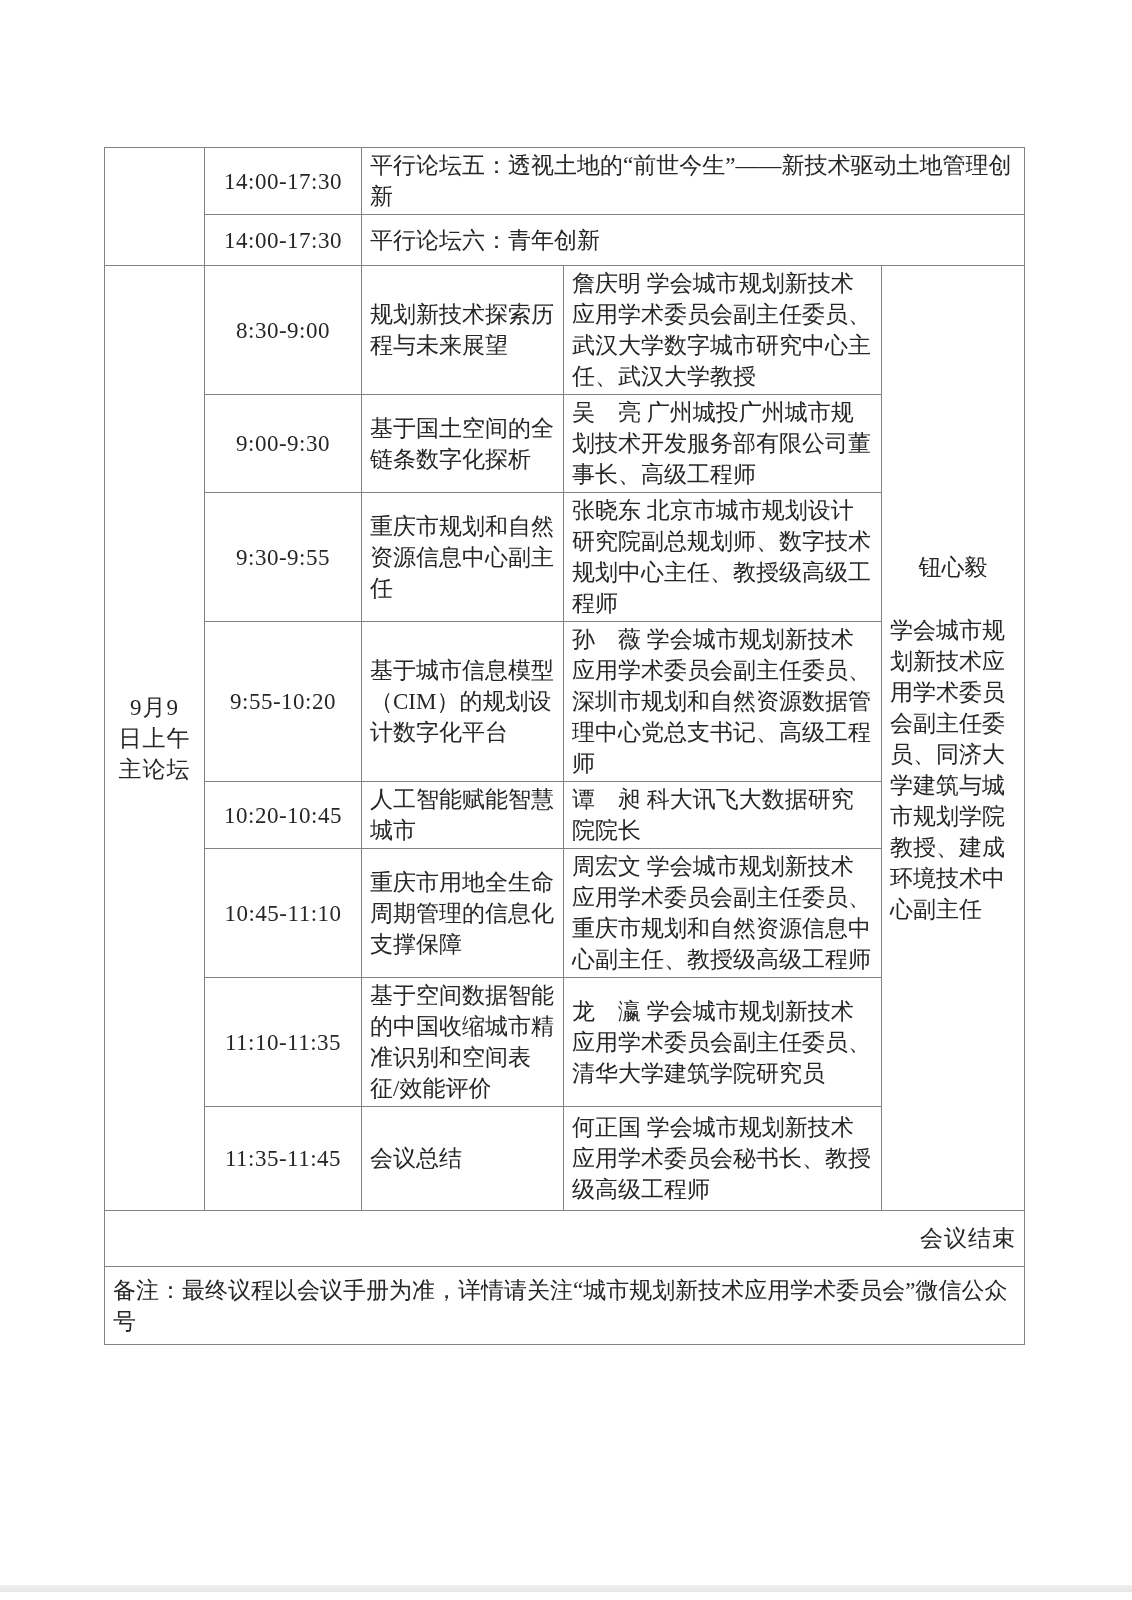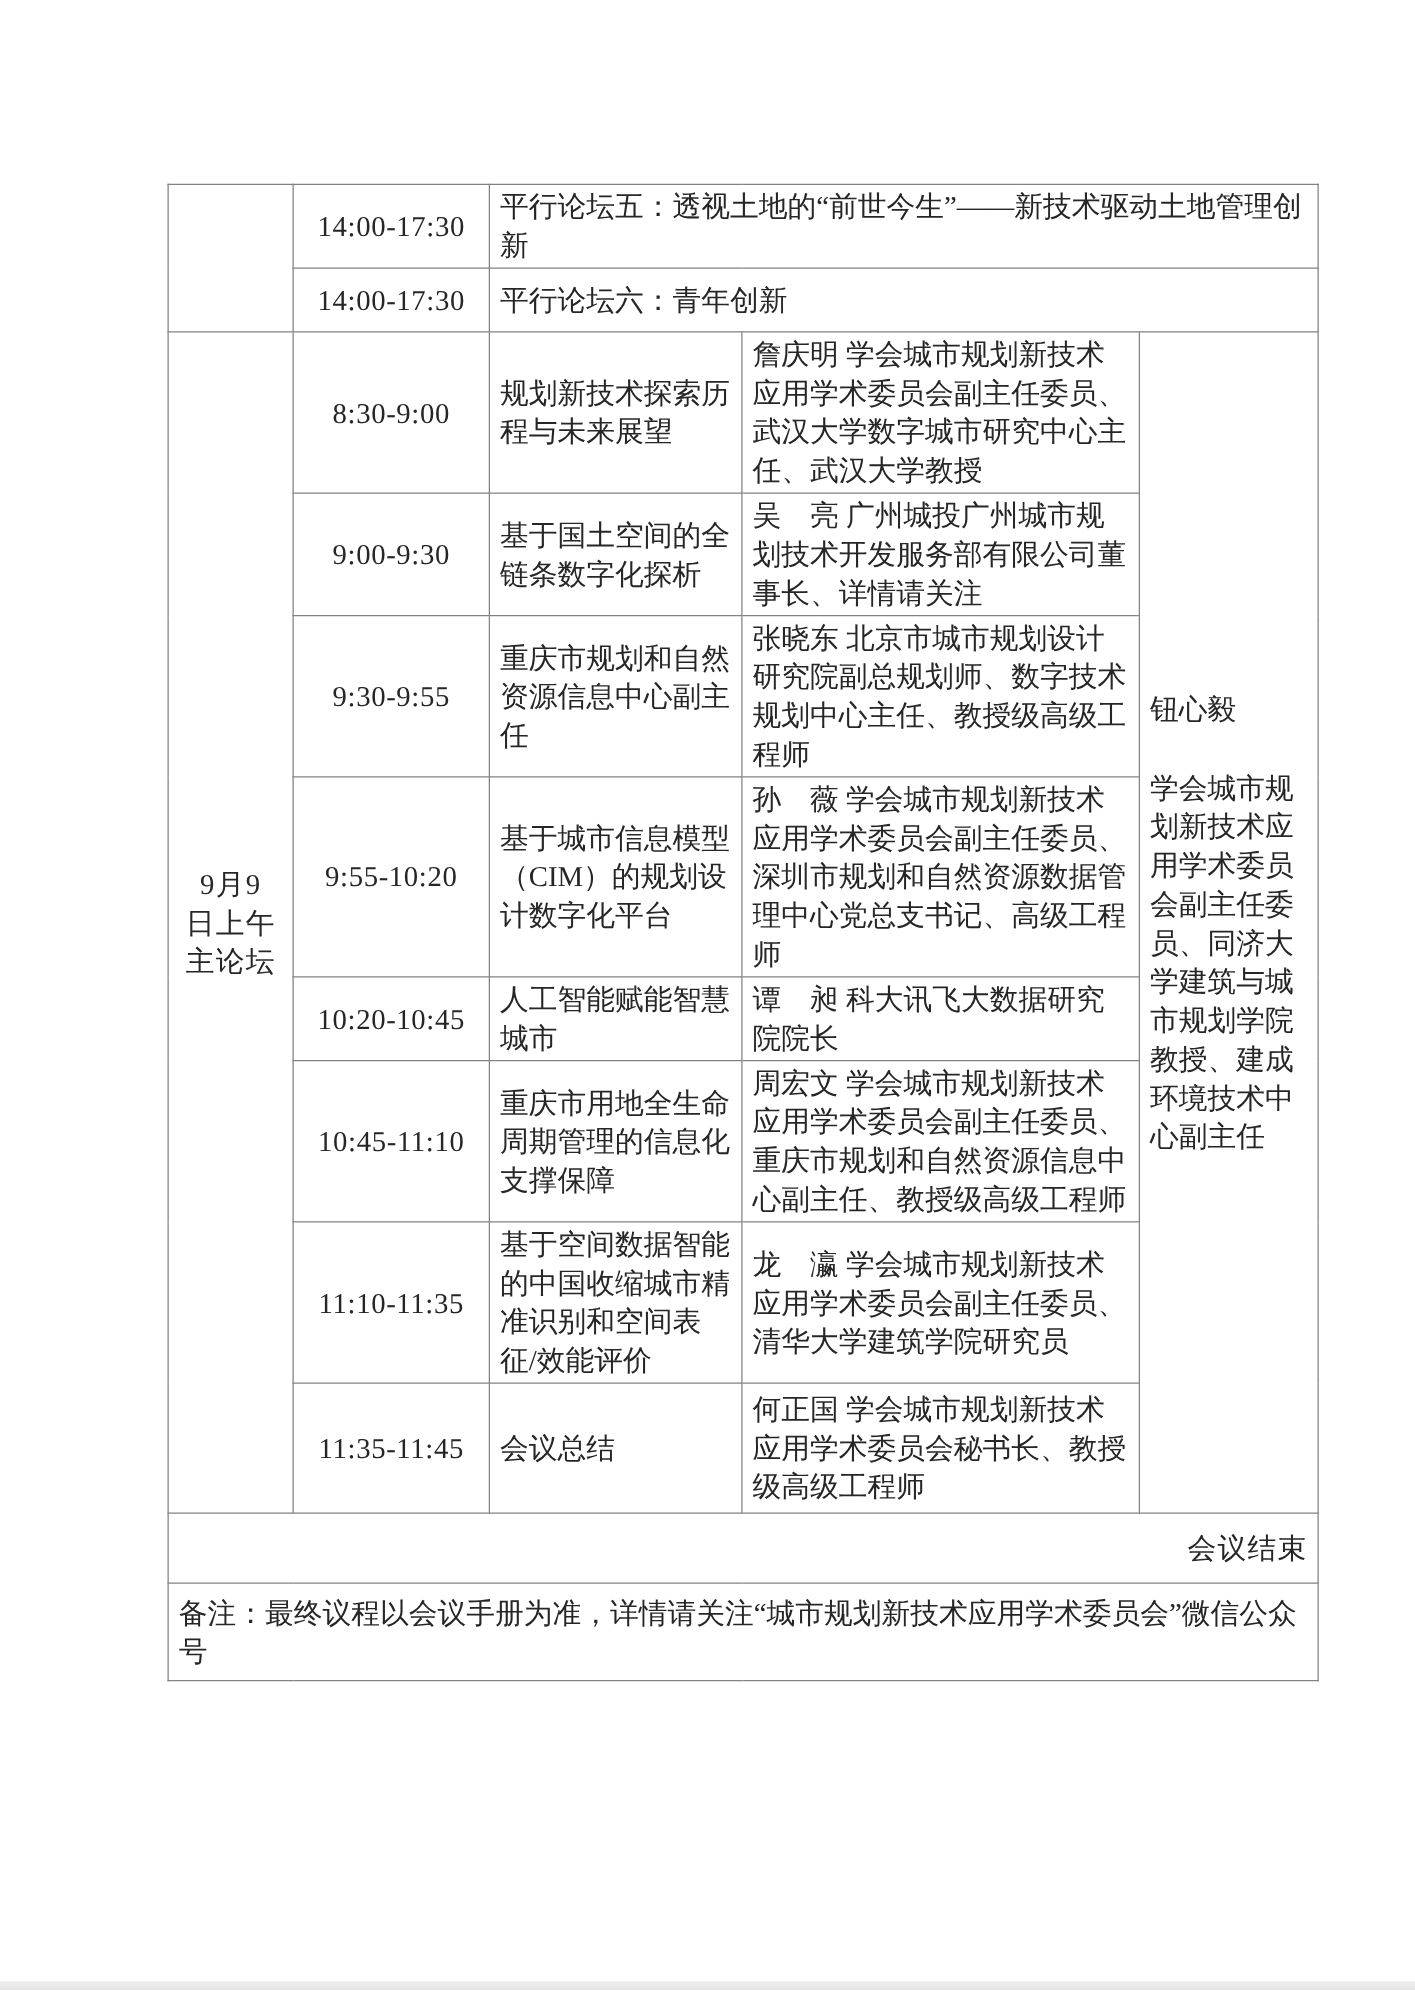--- a/index.html
+++ b/index.html
@@ -15,21 +15,21 @@
     color: #262626;
     overflow: hidden;
   }
   .page {
     position: absolute;
     inset: 0;
     background: #ffffff;
   }
   table.agenda {
     position: absolute;
-    left: 134px;
+    left: 104px;
     top: 147px;
     width: 920px;
     border-collapse: collapse;
     table-layout: fixed;
   }
   table.agenda td {
     border: 1px solid #828282;
     vertical-align: middle;
     font-size: 23px;
     line-height: 31px;
@@ -80,21 +80,21 @@
     padding: 4px 10px;
     line-height: 28px;
   }
   .c-chair {
     vertical-align: middle;
     padding: 2px 16px;
     line-height: 33px;
     font-size: 23px;
   }
   .chair-name {
-    text-align: left;
+    text-align: center;
     margin-bottom: 14px;
   }
   .chair-title {
     text-align: left;
     margin-top: 32px;
   }
   .c-end {
     text-align: right;
     letter-spacing: 1px;
   }
@@ -147,21 +147,21 @@
         <td class="c-topic">规划新技术探索历程与未来展望</td>
         <td class="c-speaker">詹庆明 学会城市规划新技术应用学术委员会副主任委员、武汉大学数字城市研究中心主任、武汉大学教授</td>
         <td class="c-chair" rowspan="8">
           <div class="chair-name">钮心毅</div>
           <div class="chair-title">学会城市规划新技术应用学术委员会副主任委员、同济大学建筑与城市规划学院教授、建成环境技术中心副主任</div>
         </td>
       </tr>
       <tr class="h-m1">
         <td class="c-time">9:00-9:30</td>
         <td class="c-topic">基于国土空间的全链条数字化探析</td>
-        <td class="c-speaker">吴　亮 广州城投广州城市规划技术开发服务部有限公司董事长、详情请关注</td>
+        <td class="c-speaker">吴　亮 广州城投广州城市规划技术开发服务部有限公司董事长、高级工程师</td>
       </tr>
       <tr class="h-m2">
         <td class="c-time">9:30-9:55</td>
         <td class="c-topic">重庆市规划和自然资源信息中心副主任</td>
         <td class="c-speaker">张晓东 北京市城市规划设计研究院副总规划师、数字技术规划中心主任、教授级高级工程师</td>
       </tr>
       <tr class="h-m3">
         <td class="c-time">9:55-10:20</td>
         <td class="c-topic">基于城市信息模型（CIM）的规划设计数字化平台</td>
         <td class="c-speaker">孙　薇 学会城市规划新技术应用学术委员会副主任委员、深圳市规划和自然资源数据管理中心党总支书记、高级工程师</td>

